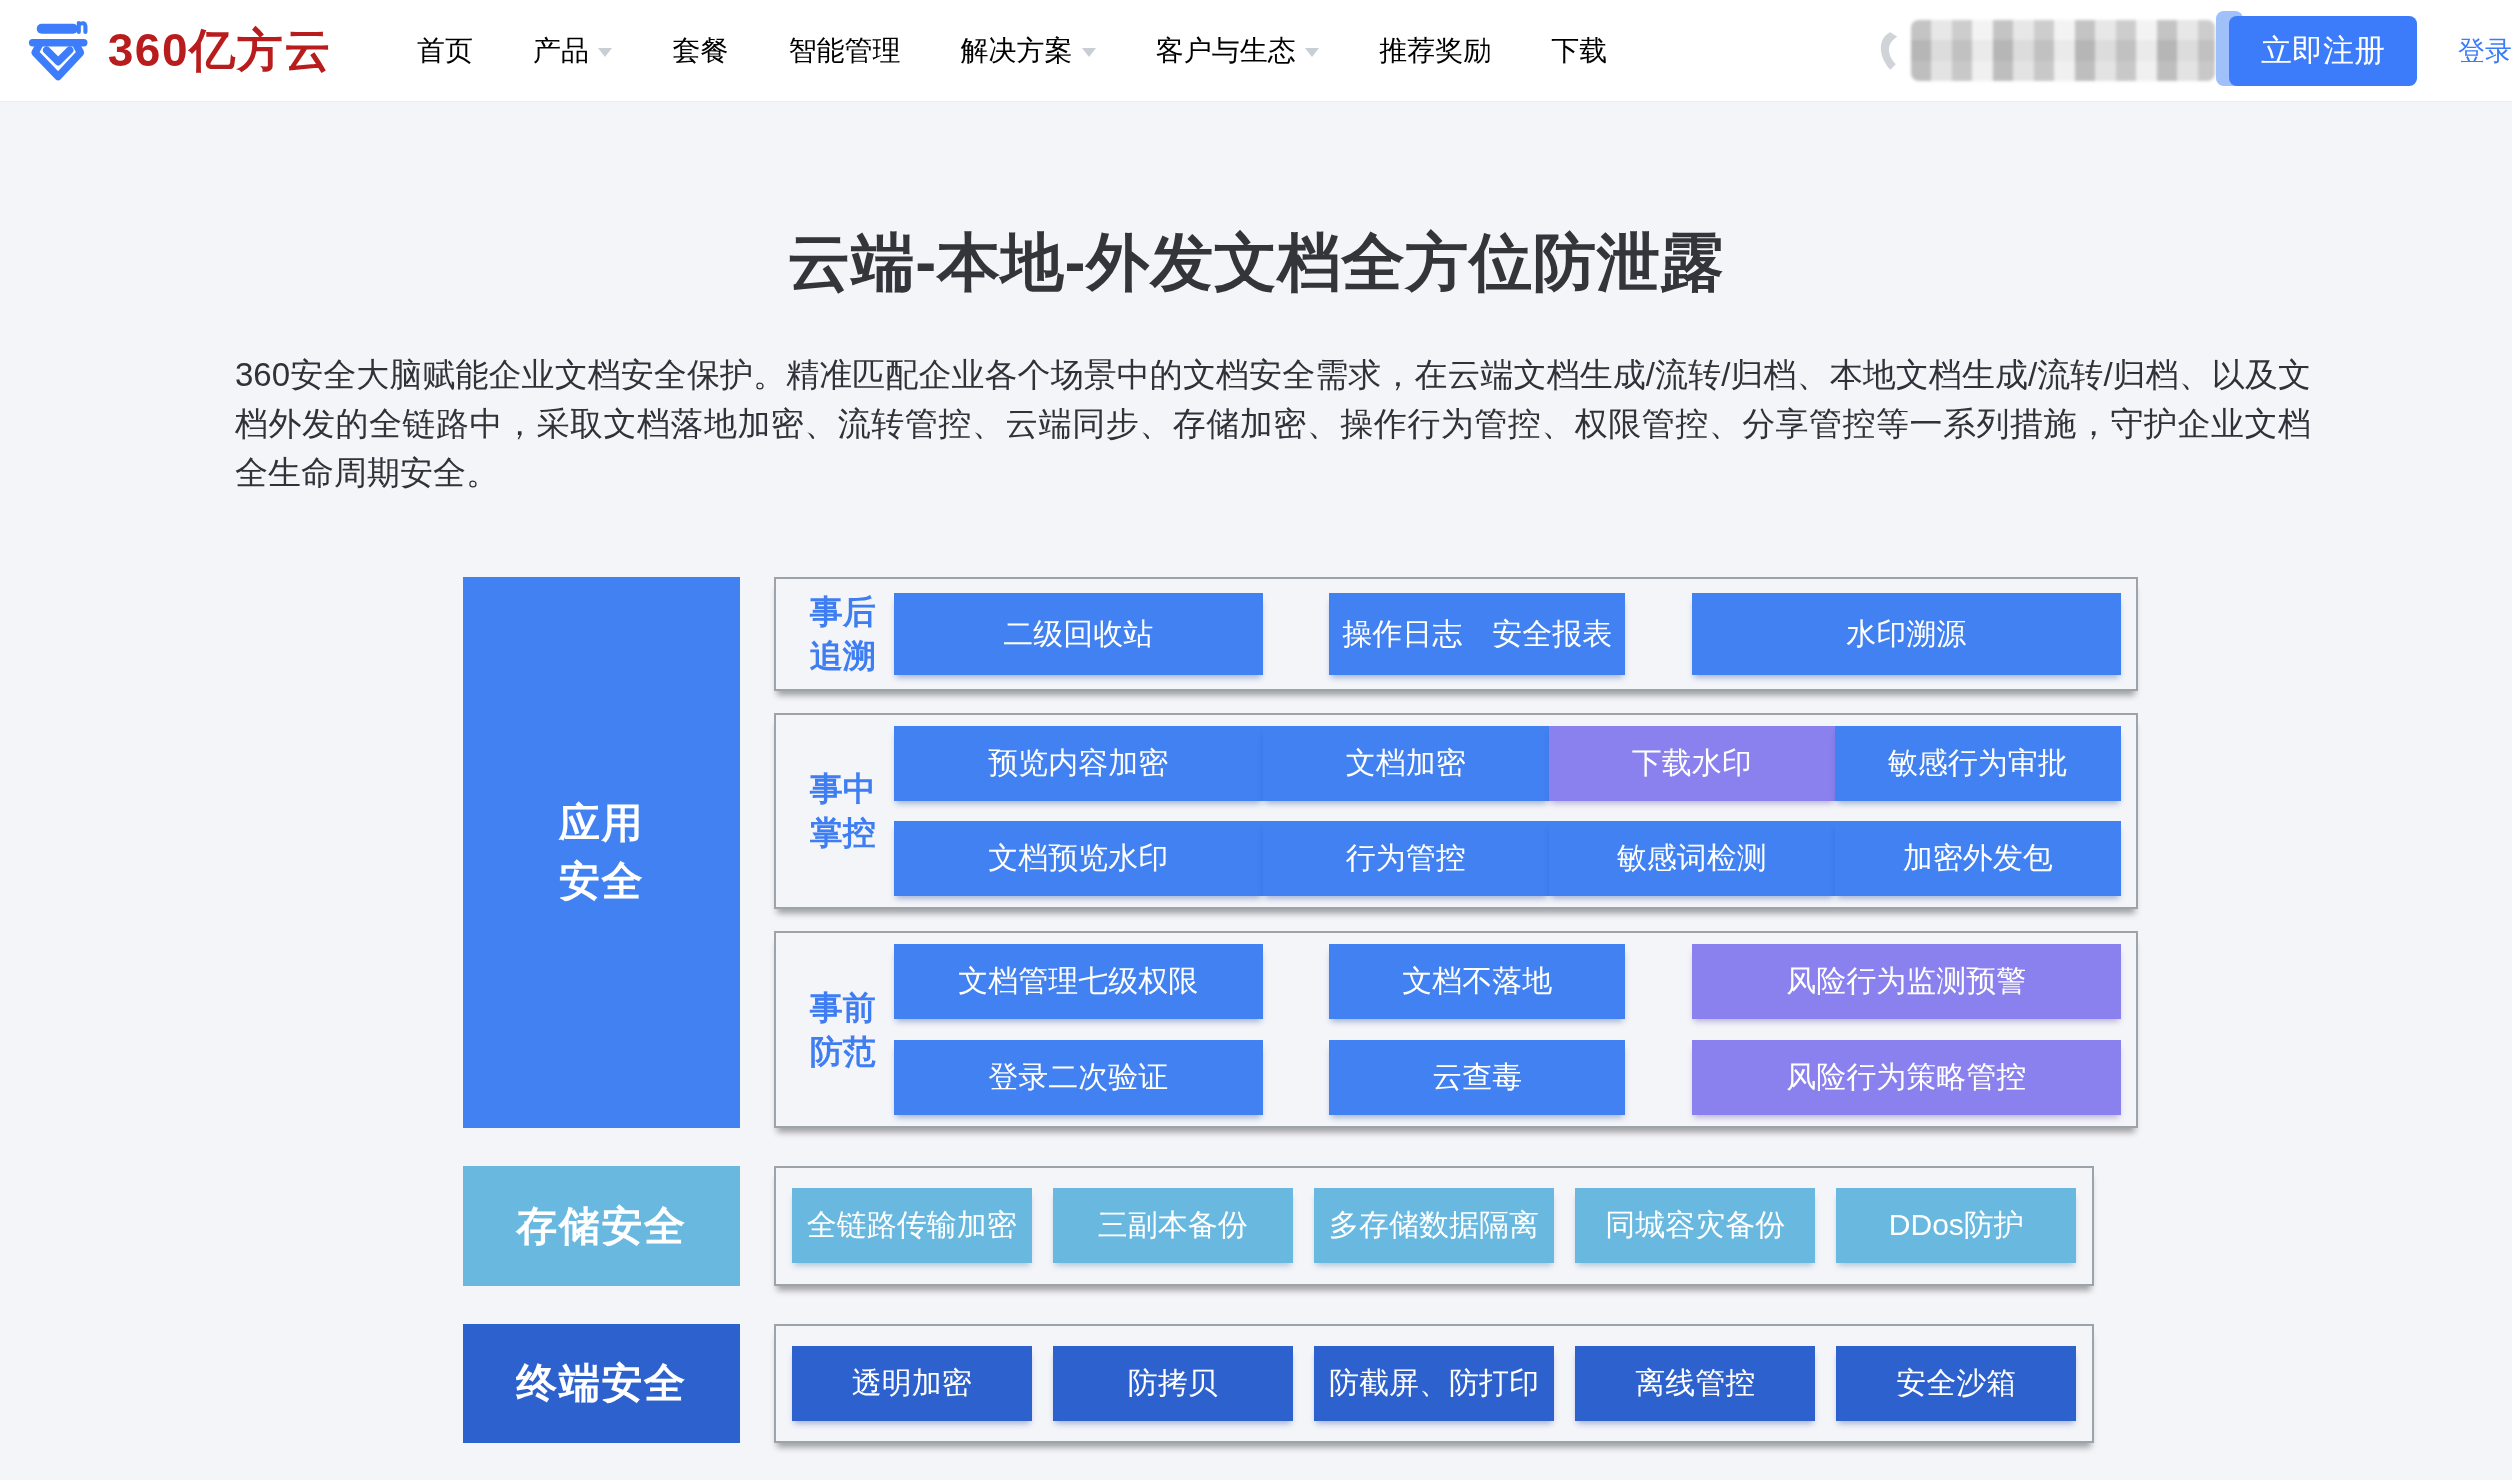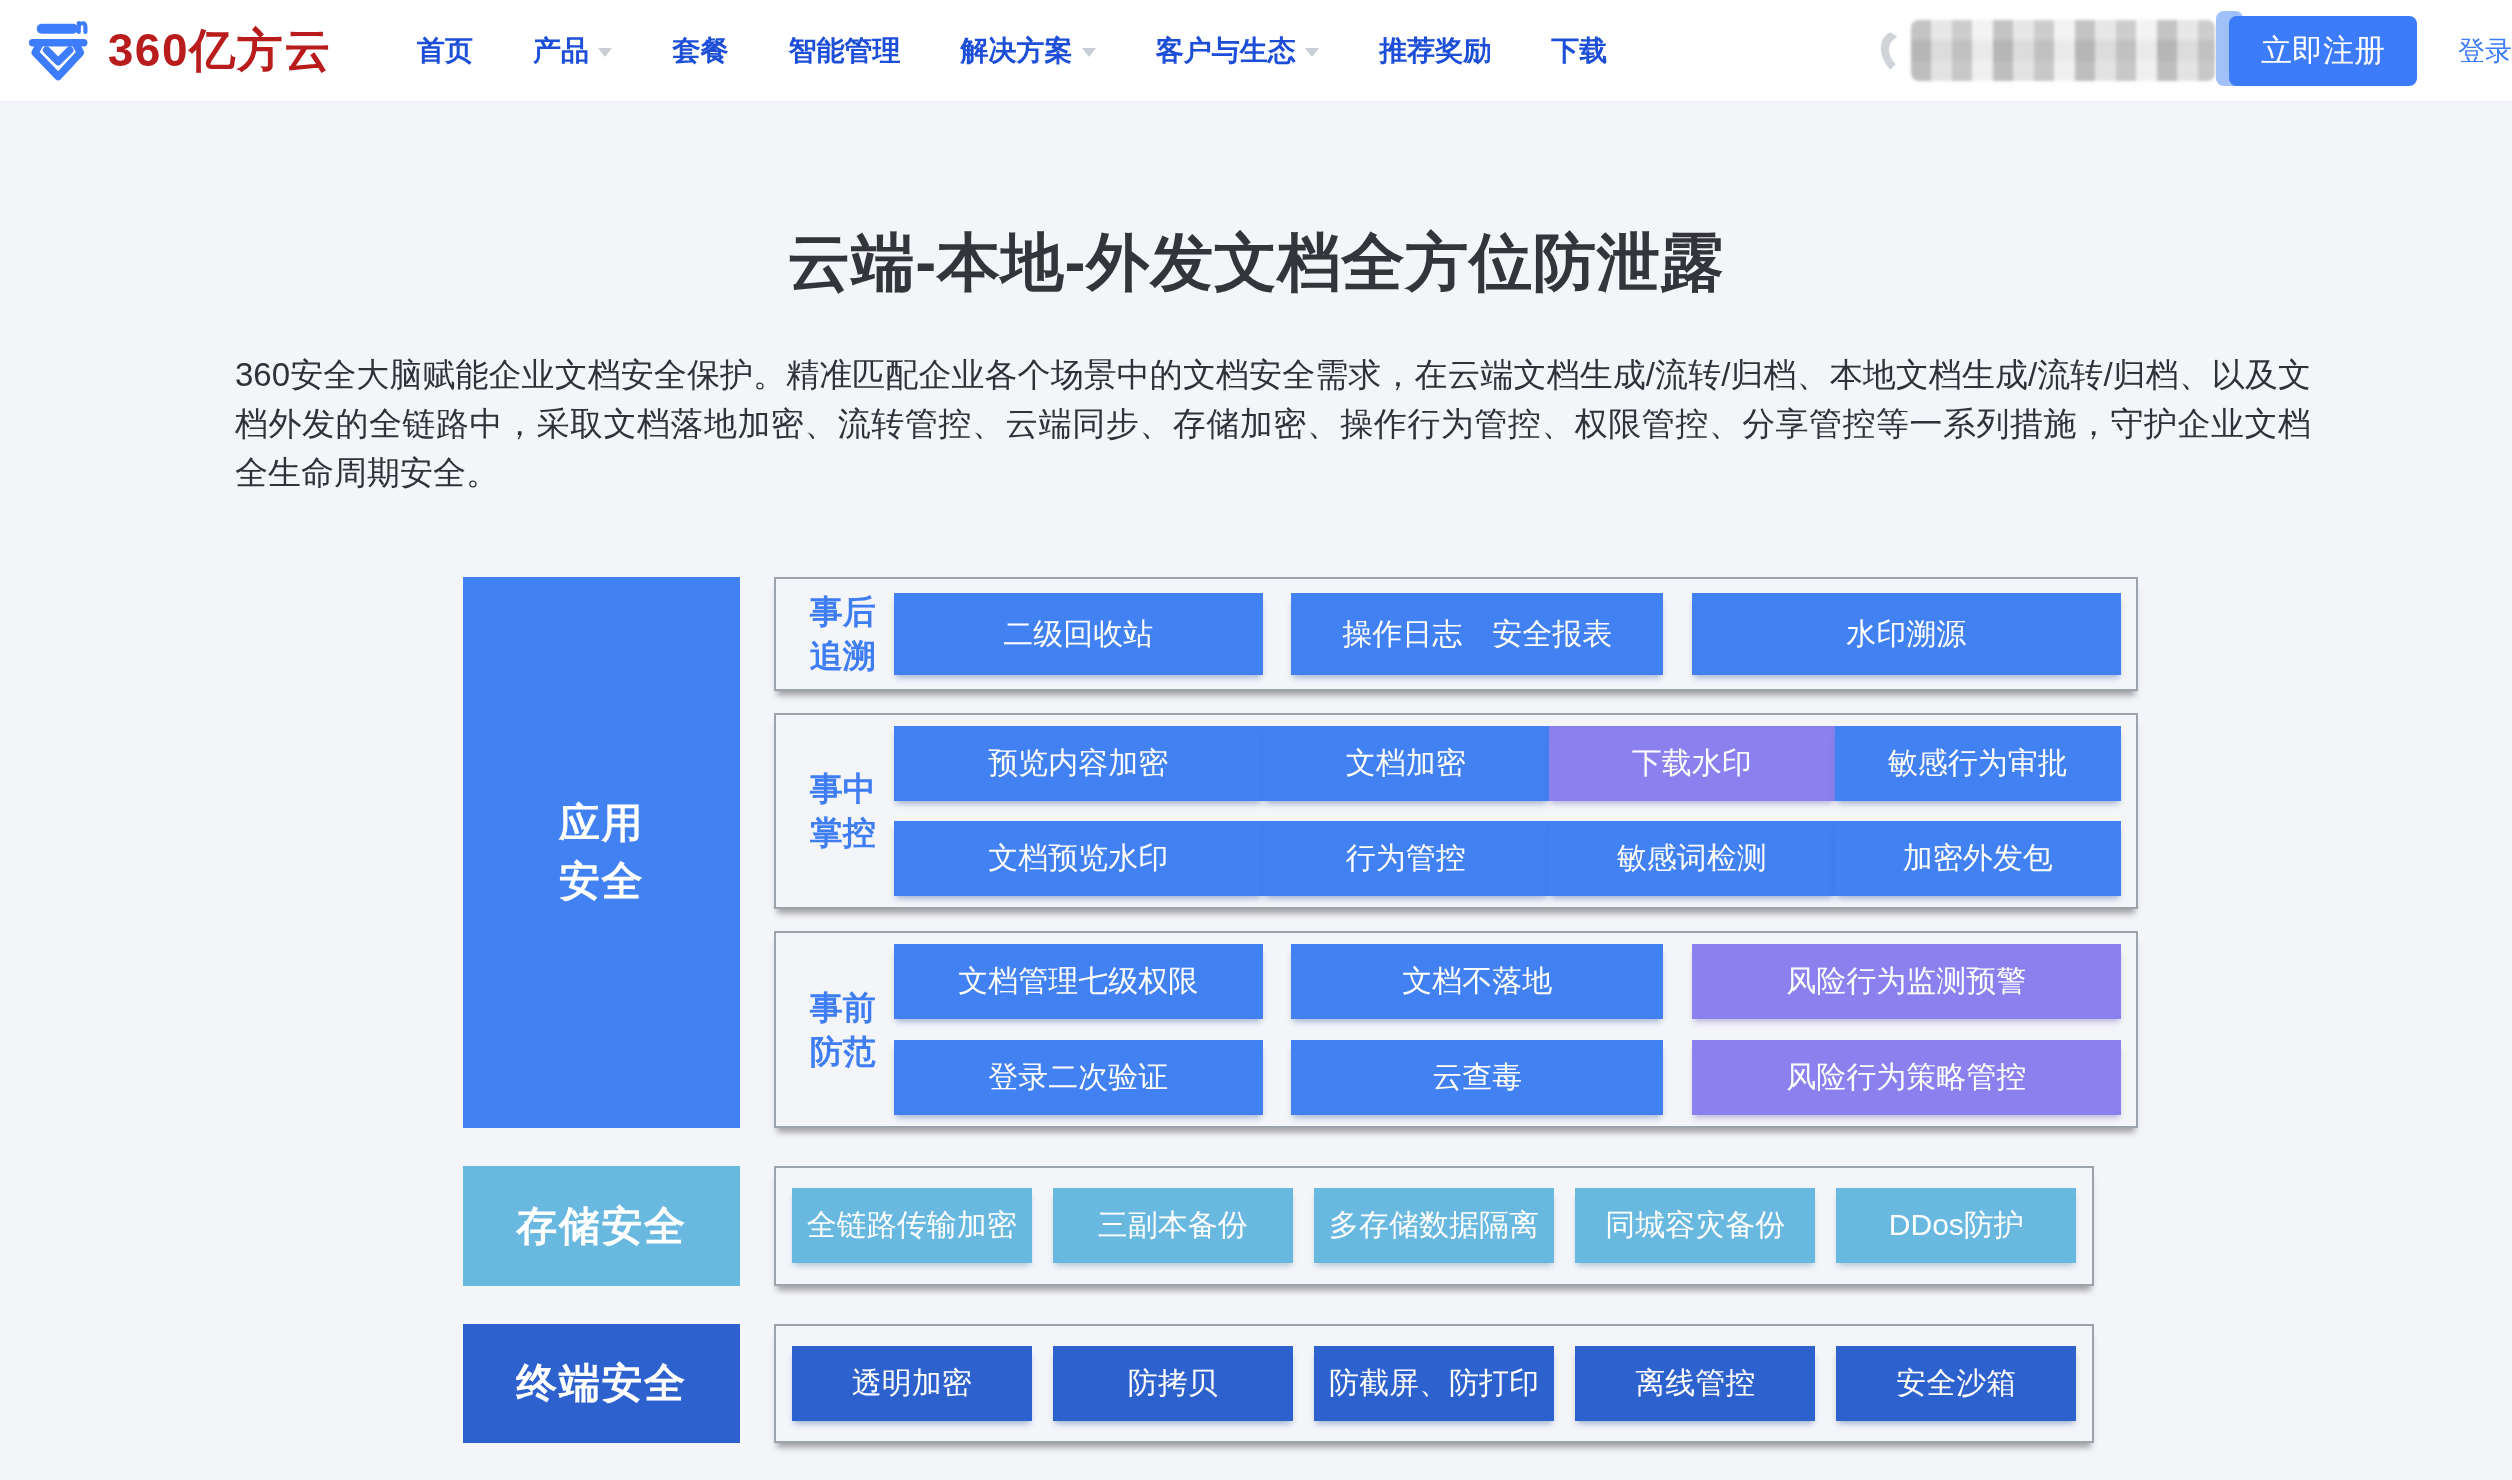--- a/index.html
+++ b/index.html
@@ -16,21 +16,21 @@
     color:#2f3238;
   }
   
   header{
     height:102px;background:#ffffff;display:flex;align-items:center;
     padding-left:26px;border-bottom:1.6px solid #ecedf2;position:relative;z-index:5;
   }
   .logo{display:flex;align-items:center;gap:15.7px;cursor:pointer;}
   .logo-text{font-size:46px;font-weight:800;color:#b91c1c;letter-spacing:1.6px;white-space:nowrap;}
   nav{display:flex;align-items:center;margin-left:85px;column-gap:60px;}
-  .nav-item{display:flex;align-items:center;gap:9.4px;font-size:28px;font-weight:700;color:#1d4ed8;cursor:pointer;white-space:nowrap;}
+  .nav-item{display:flex;align-items:center;gap:9.4px;font-size:28px;font-weight:400;color:#000000;cursor:pointer;white-space:nowrap;}
   .caret{width:0;height:0;border-left:7.8px solid transparent;border-right:7.8px solid transparent;border-top:9.4px solid #c9ced6;margin-top:4.7px;}
   .header-right{margin-left:auto;display:flex;align-items:center;}
   .phone-icon{margin-right:4.7px;opacity:.8;}
   .mosaic{
     width:304px;height:61px;border-radius:7.8px;margin-right:14px;
     background-image:
       repeating-linear-gradient(90deg, rgba(150,150,150,.55) 0 20.4px, rgba(220,220,220,.65) 20.4px 41px, rgba(175,175,175,.6) 41px 61px, rgba(240,240,240,.7) 61px 82px),
       repeating-linear-gradient(0deg, rgba(235,235,235,.8) 0 20.4px, rgba(190,190,190,.55) 20.4px 41px, rgba(250,250,250,.8) 41px 61px);
     filter:blur(1.6px);
   }
@@ -72,21 +72,21 @@
   .brow{display:flex;justify-content:space-between;}
   .box{
     height:75px;background:var(--box-blue);color:#fff;font-size:30px;
     display:flex;align-items:center;justify-content:center;text-align:center;
     box-shadow:0 5.5px 6.3px -2.4px rgba(30,70,150,.4);white-space:pre;
   }
   .box.tall{height:82px;}
   .box.purple{background:var(--box-purple);box-shadow:0 5.5px 6.3px -2.4px rgba(90,70,170,.4);}
   .box.dark{background:var(--box-dark-blue);}
   .box.light{background:var(--box-light-blue);box-shadow:0 5.5px 6.3px -2.4px rgba(60,120,160,.4);}
-  .w-a{width:369px;}.w-b{width:372px;}.w-c{width:429px;}.w-s{width:286px;}.w-5{width:240px;}
+  .w-a{width:369px;}.w-b{width:296px;}.w-c{width:429px;}.w-s{width:286px;}.w-5{width:240px;}
   .g5{padding:20.4px 15.7px;}
   .g5 .rows{gap:0;}
 </style>
 </head>
 <body>
 
 <header>
   <div class="logo">
     <svg width="66" height="66" viewBox="0 0 80 80">
       <g fill="none" stroke="#3d7dfc" stroke-linecap="round" stroke-linejoin="round">

